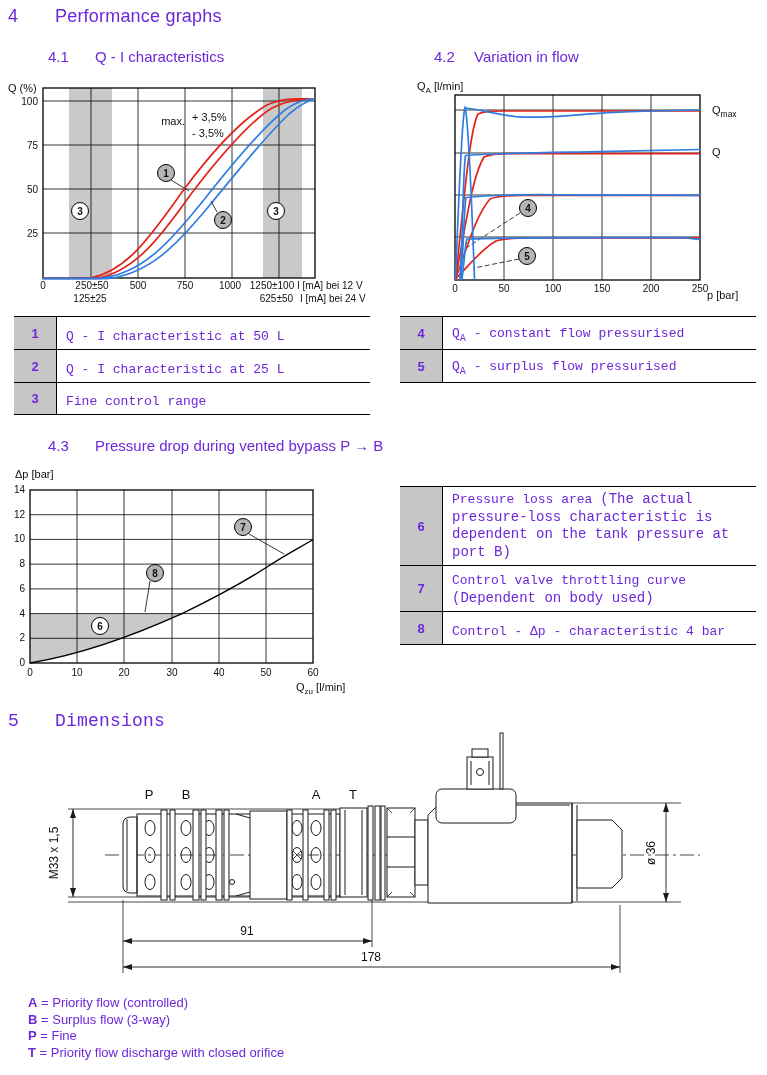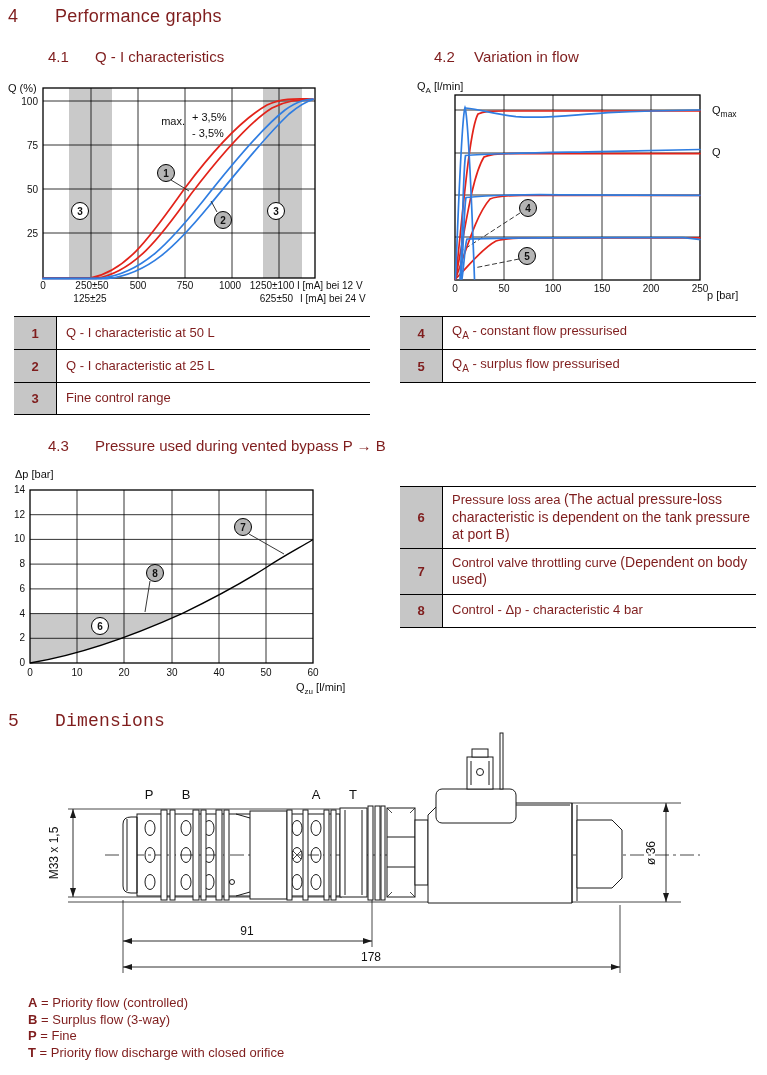--- a/index.html
+++ b/index.html
@@ -1,17 +1,17 @@
 <!DOCTYPE html>
 <html><head>
 <meta charset="utf-8">
 <style>
   html,body{margin:0;padding:0;background:#fff;}
   #page{position:relative;width:767px;height:1075px;background:#fff;overflow:hidden;
-        font-family:"Liberation Sans",sans-serif;color:#7f1d1d;}
+        font-family:"Liberation Sans",sans-serif;color:#6d28d9;}
   .abs{position:absolute;}
   .h1{font-size:18px;letter-spacing:.2px;}
   .h2{font-size:15px;margin-left:40px;}
   .hnum{display:inline-block;width:47px;}
   svg{display:block;}
   svg text{font-family:"Liberation Sans",sans-serif;fill:#111;}
   .t10{font-size:10px;} .t11{font-size:11px;} .t12{font-size:12px;} .t13{font-size:13px;}
   .cnum{font-size:10px;font-weight:bold;}
   .grid{stroke:#000;stroke-width:0.8;}
   .border{stroke:#000;stroke-width:1.3;fill:none;}
@@ -21,21 +21,21 @@
   .mech{stroke:#1a1a1a;stroke-width:1;fill:none;}
   .mechw{stroke:#1a1a1a;stroke-width:1;fill:#fff;}
   .thin{stroke:#1a1a1a;stroke-width:0.8;fill:none;}
   .diml{stroke:#1a1a1a;stroke-width:0.9;fill:none;}
   .arr{fill:#1a1a1a;stroke:none;}
   
   .legend{position:absolute;border-top:1.5px solid #000;}
   .lrow{display:flex;border-bottom:1.5px solid #000;align-items:stretch;}
   .lnum{width:42px;background:#c6c6c6;border-right:1.5px solid #000;display:flex;
         align-items:center;justify-content:center;font-size:13px;font-weight:bold;flex:0 0 42px;}
-  .ltext{flex:1;display:flex;align-items:center;padding:4px 4px 4px 9px;font-size:13px;line-height:1.25;}
+  .ltext{flex:1;display:flex;align-items:flex-end;padding:4px 4px 4px 9px;font-size:13px;line-height:1.25;font-family:Liberation Mono, monospace;}
   .ltext .small{font-size:14px;}
   sub{font-size:10px;}
   .note-line{font-size:13px;line-height:16.5px;}
   .note-line b{font-weight:bold;}
 </style>
 </head>
 <body>
 
 <div id="page">
 
@@ -184,21 +184,21 @@
         </div>
     </div>
     <div class="lrow" style="height:32px;">
       <div class="lnum">5</div>
       <div class="ltext">
           <span><span>Q</span><sub>A</sub><span> - surplus flow pressurised</span></span>
         </div>
     </div>
   </div>
 
-  <div class="abs h2" style="left:8px;top:437px;"><span class="hnum">4.3</span><span>Pressure used during vented bypass P → B</span></div>
+  <div class="abs h2" style="left:8px;top:437px;"><span class="hnum">4.3</span><span>Pressure drop during vented bypass P → B</span></div>
 
   <svg class="abs" style="left:0;top:462px;" width="390" height="235" viewBox="0 0 390 235">
     <path d="M30,201 C78,193 128,176 182,151.6 L30,151.6 Z" fill="#c9c9c9" stroke="none"></path>
     <g>
       <line class="grid" x1="30" y1="52.7" x2="313" y2="52.7"></line>
       <line class="grid" x1="30" y1="77.4" x2="313" y2="77.4"></line>
       <line class="grid" x1="30" y1="102.1" x2="313" y2="102.1"></line>
       <line class="grid" x1="30" y1="126.9" x2="313" y2="126.9"></line>
       <line class="grid" x1="30" y1="151.6" x2="313" y2="151.6"></line>
       <line class="grid" x1="30" y1="176.3" x2="313" y2="176.3"></line>

